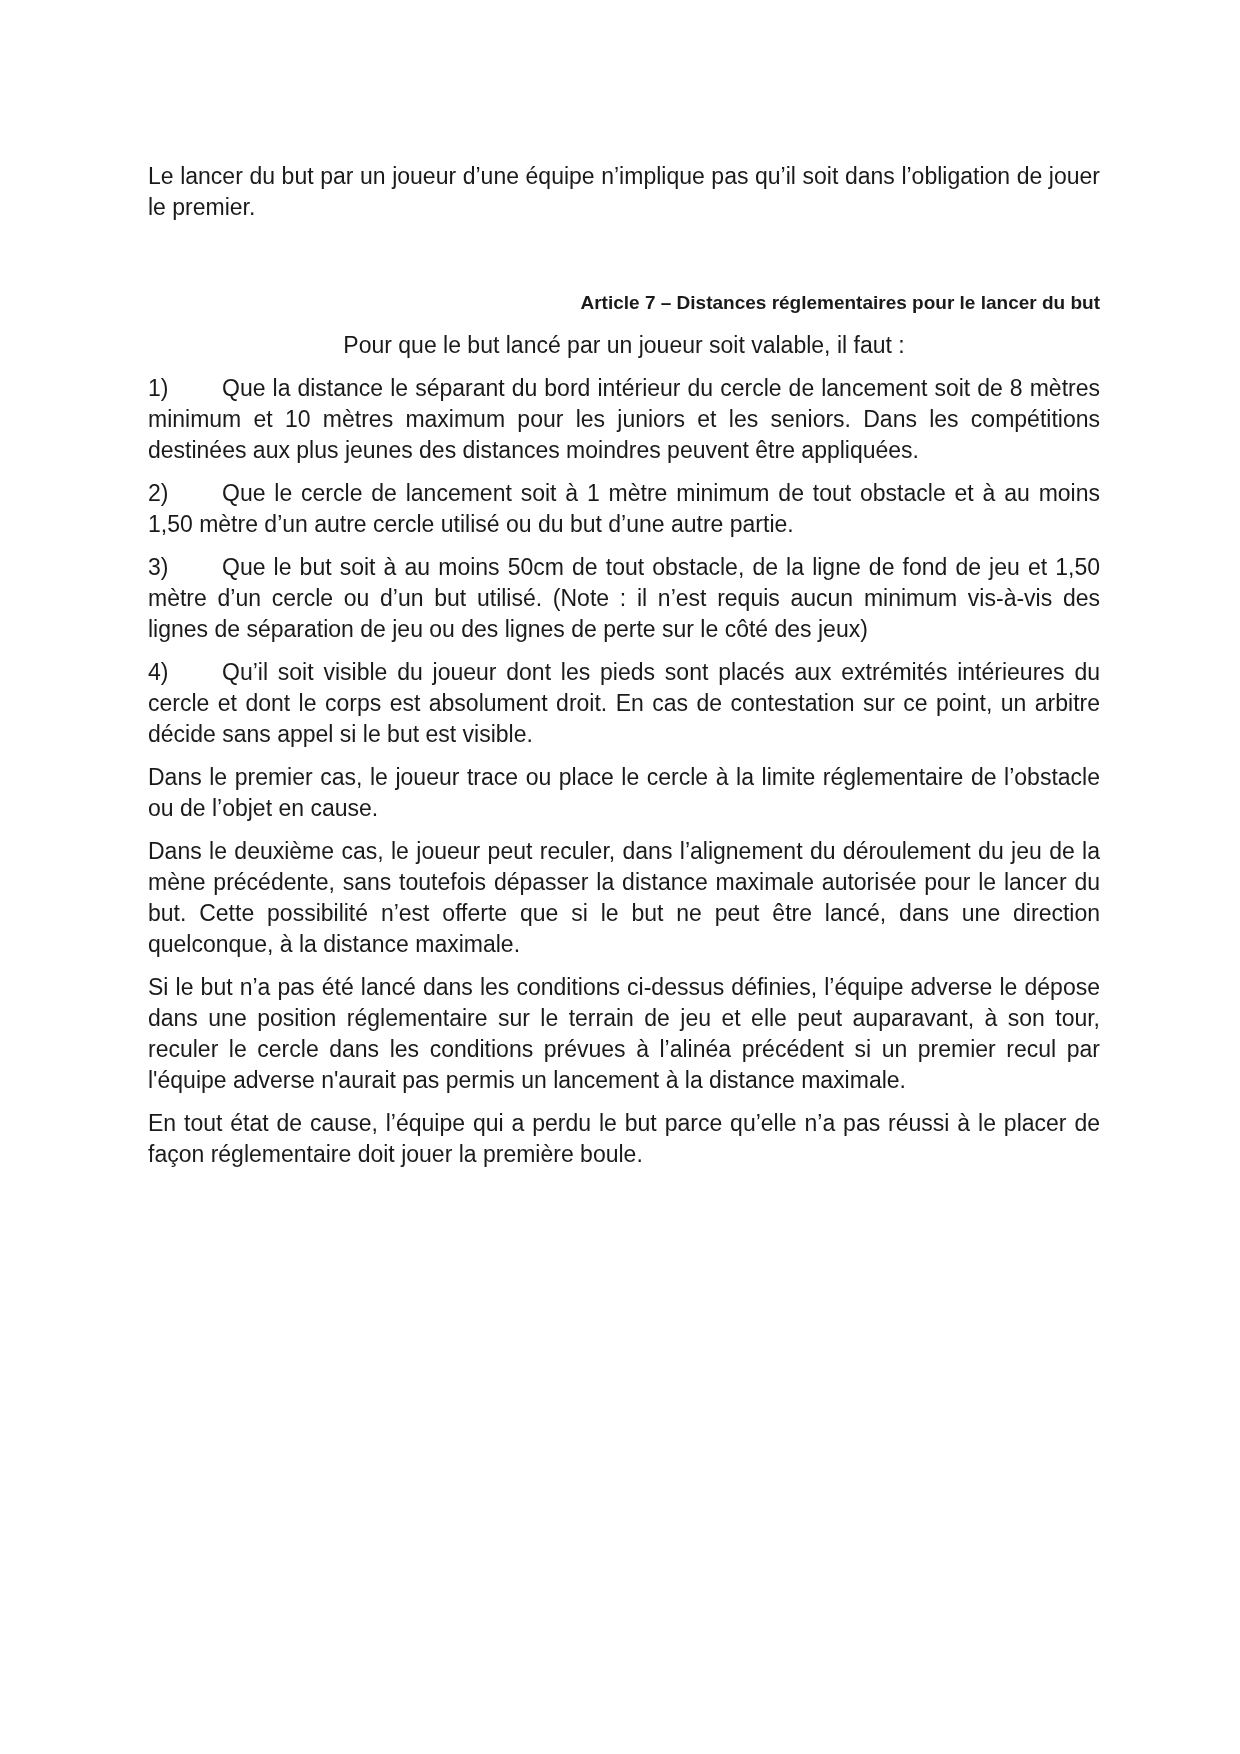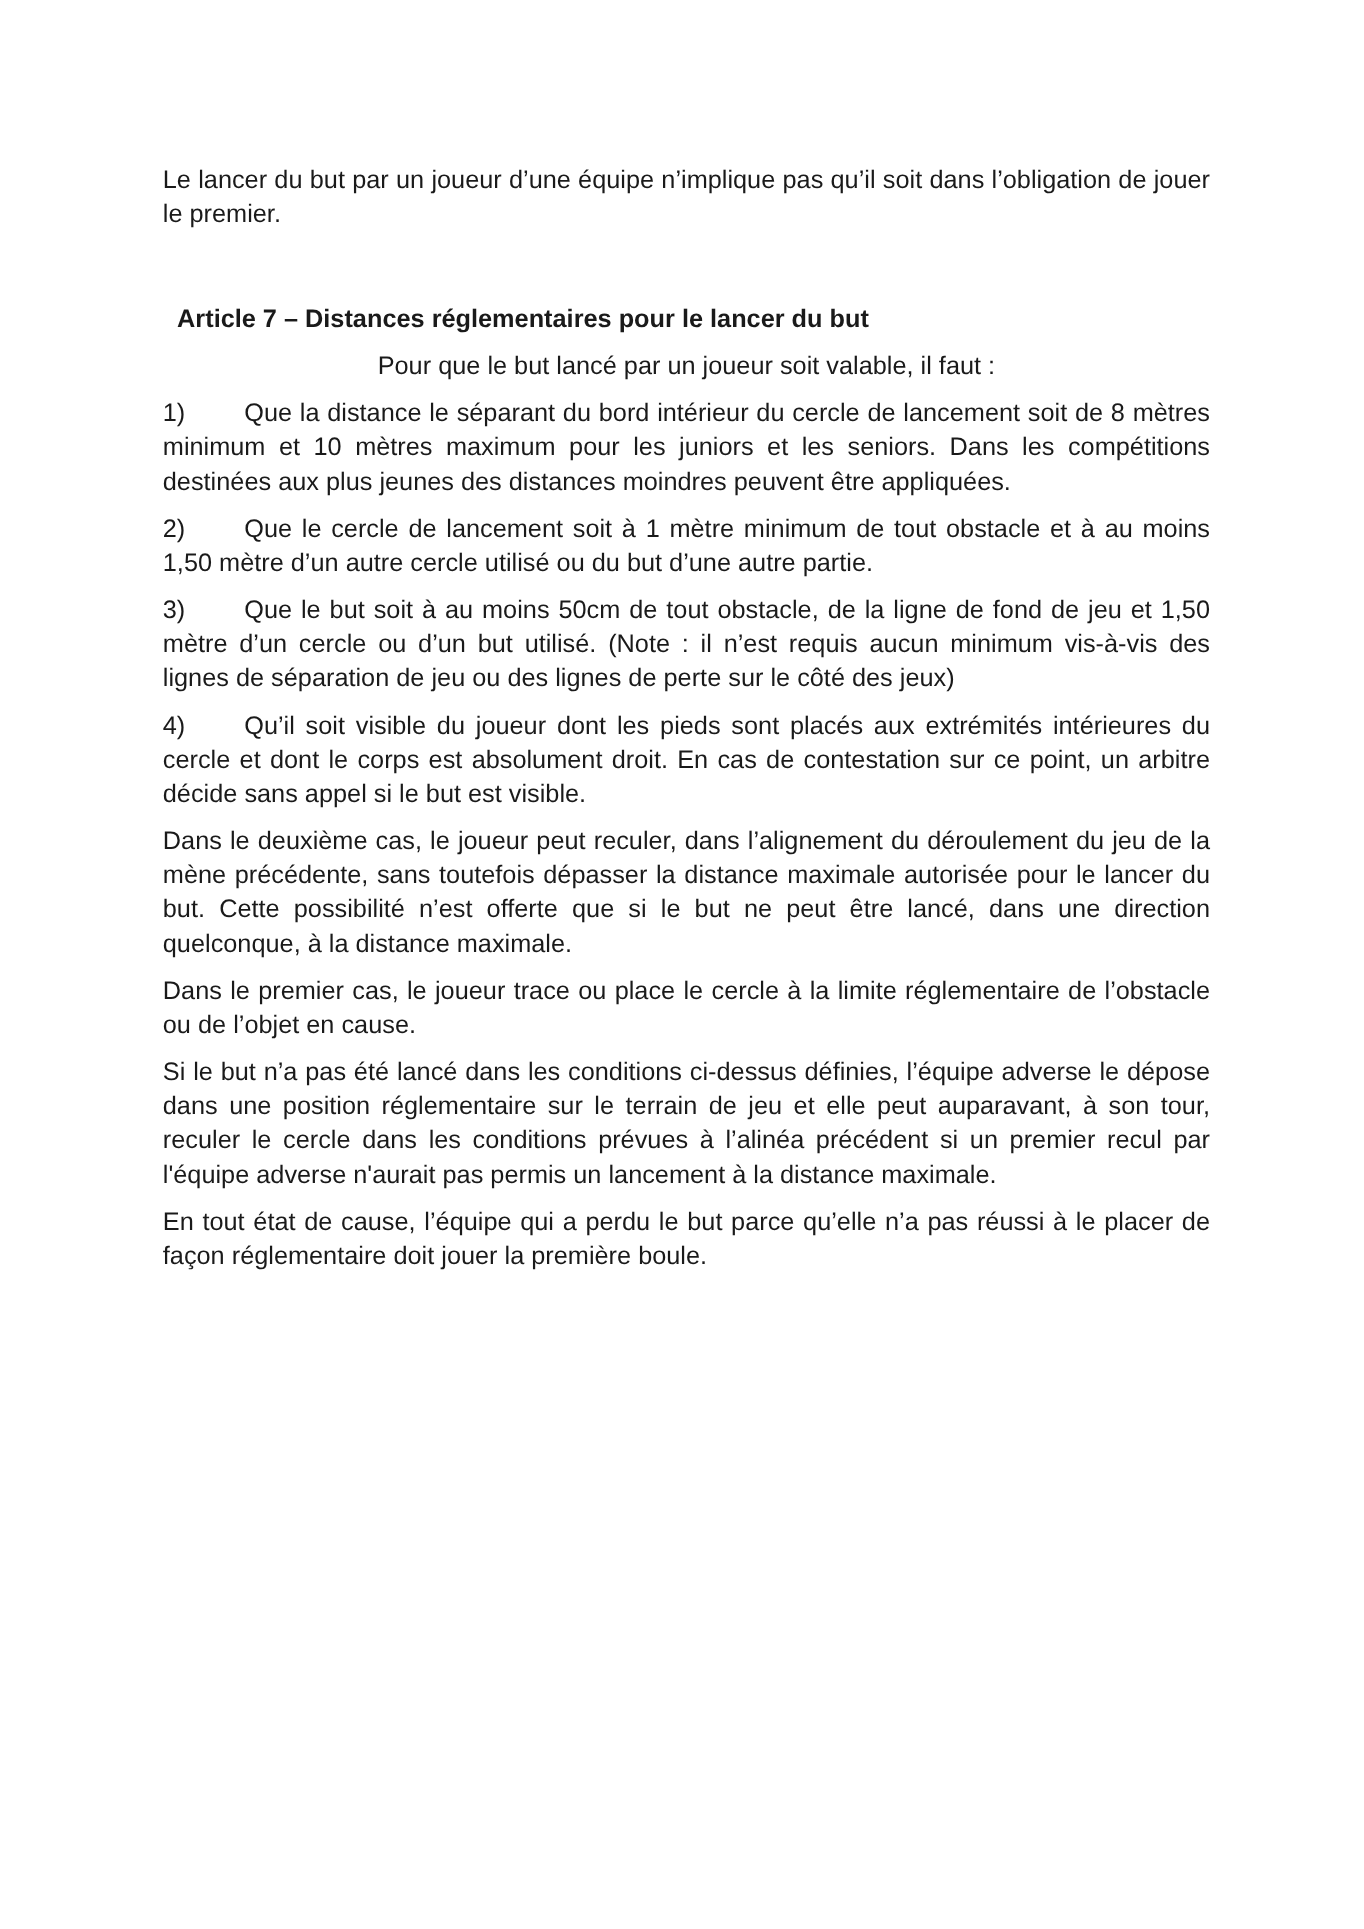--- a/index.html
+++ b/index.html
@@ -1,52 +1,53 @@
 <!DOCTYPE html>
 <html><head>
 <meta charset="utf-8">
 <style>
   html, body { margin: 0; padding: 0; background: #ffffff; }
   body { width: 1240px; height: 1754px; position: relative; overflow: hidden; }
   .page {
     position: absolute;
     left: 148px;
-    top: 148px;
+    top: 161px;
     width: 952px;
     font-family: "Liberation Sans", sans-serif;
     font-size: 23px;
     line-height: 31px;
     color: #1a1a1a;
   }
   p { margin: 0 0 12px 0; text-align: justify; }
   p.left { text-align: center; }
   h2 {
     font-family: "Liberation Sans", sans-serif;
-    font-size: 23px;
+    font-size: 19px;
     line-height: 31px;
     font-weight: bold;
     margin: 64px 0 12px 13px;
     color: #1a1a1a;
+    text-align: right;
   }
   .item { text-align: justify; }
   .num { display: inline-block; width: 74px; }
 </style>
 </head>
 <body>
 
 <div class="page">
   <p>Le lancer du but par un joueur d’une équipe n’implique pas qu’il soit dans l’obligation de jouer le premier.</p>
 
   <h2>Article 7 – Distances réglementaires pour le lancer du but</h2>
   <p class="left">Pour que le but lancé par un joueur soit valable, il faut :</p>
 
   <p class="item"><span class="num">1)</span><span>Que la distance le séparant du bord intérieur du cercle de lancement soit de 8 mètres minimum et 10 mètres maximum pour les juniors et les seniors. Dans les compétitions destinées aux plus jeunes des distances moindres peuvent être appliquées.</span></p>
   <p class="item"><span class="num">2)</span><span>Que le cercle de lancement soit à 1 mètre minimum de tout obstacle et à au moins 1,50 mètre d’un autre cercle utilisé ou du but d’une autre partie.</span></p>
   <p class="item"><span class="num">3)</span><span>Que le but soit à au moins 50cm de tout obstacle, de la ligne de fond de jeu et 1,50 mètre d’un cercle ou d’un but utilisé. (Note : il n’est requis aucun minimum vis-à-vis des lignes de séparation de jeu ou des lignes de perte sur le côté des jeux)</span></p>
   <p class="item"><span class="num">4)</span><span>Qu’il soit visible du joueur dont les pieds sont placés aux extrémités intérieures du cercle et dont le corps est absolument droit. En cas de contestation sur ce point, un arbitre décide sans appel si le but est visible.</span></p>
 
 
 
+  <p>Dans le premier cas, le joueur trace ou place le cercle à la limite réglementaire de l’obstacle ou de l’objet en cause.</p>
   <p>Dans le deuxième cas, le joueur peut reculer, dans l’alignement du déroulement du jeu de la mène précédente, sans toutefois dépasser la distance maximale autorisée pour le lancer du but. Cette possibilité n’est offerte que si le but ne peut être lancé, dans une direction quelconque, à la distance maximale.</p>
-  <p>Dans le premier cas, le joueur trace ou place le cercle à la limite réglementaire de l’obstacle ou de l’objet en cause.</p>
   <p>Si le but n’a pas été lancé dans les conditions ci-dessus définies, l’équipe adverse le dépose dans une position réglementaire sur le terrain de jeu et elle peut auparavant, à son tour, reculer le cercle dans les conditions prévues à l’alinéa précédent si un premier recul par l'équipe adverse n'aurait pas permis un lancement à la distance maximale.</p>
   <p>En tout état de cause, l’équipe qui a perdu le but parce qu’elle n’a pas réussi à le placer de façon réglementaire doit jouer la première boule.</p>
 </div>
 
 </body></html>

